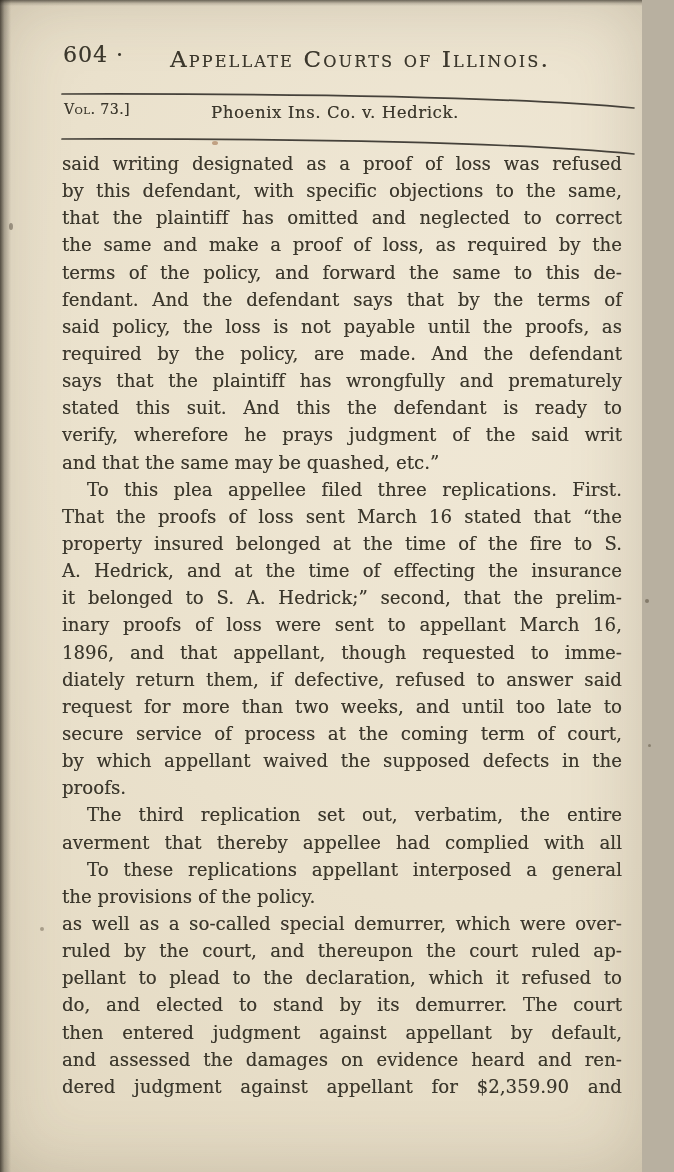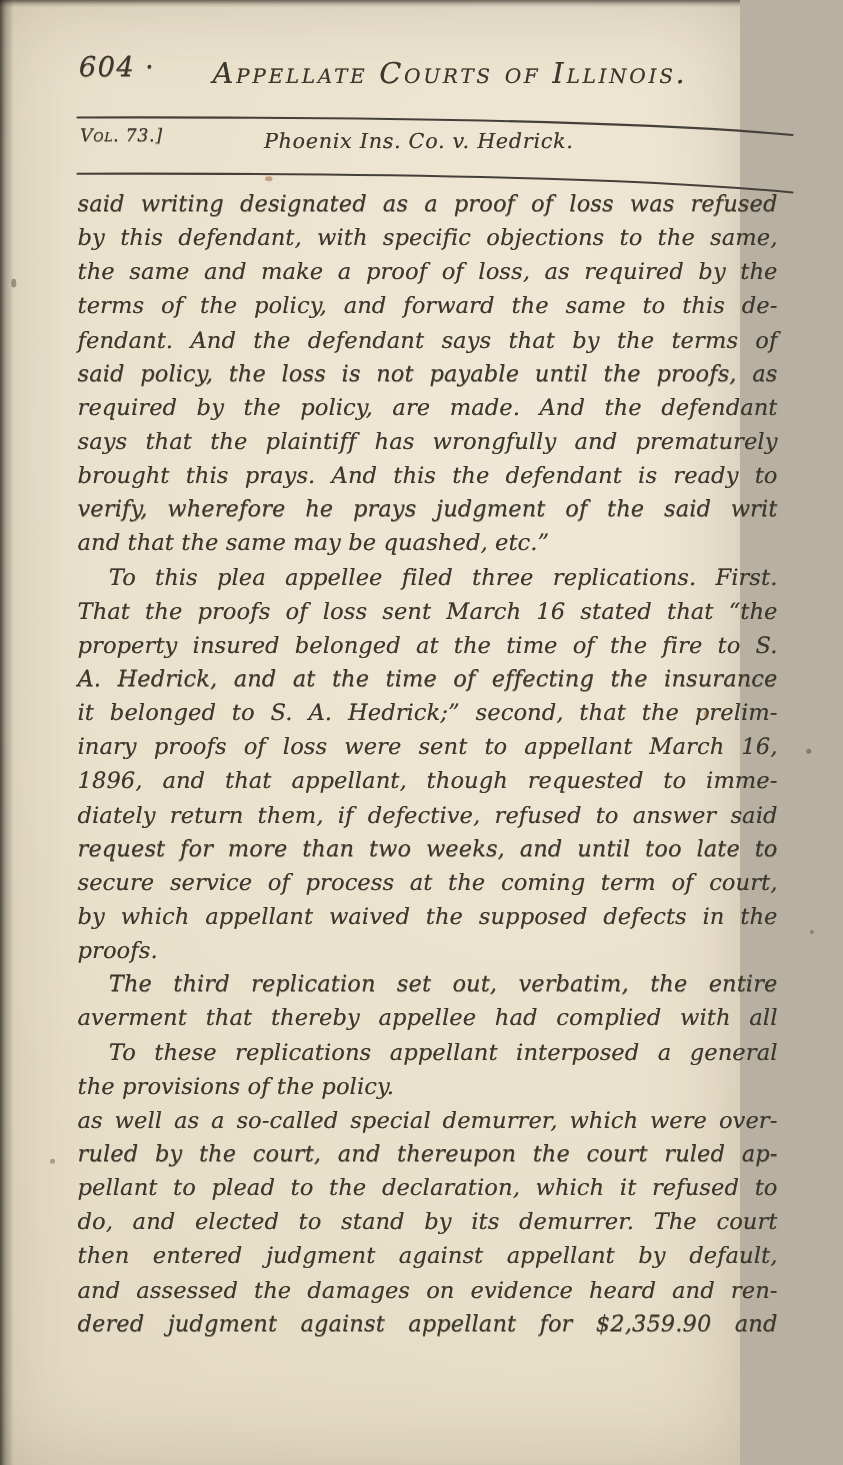--- a/index.html
+++ b/index.html
@@ -2,26 +2,25 @@
 <html><head>
 <meta charset="utf-8">
 <style>
   html,body{margin:0;padding:0;}
   body{
     width:674px;height:1172px;overflow:hidden;
     font-family:"DejaVu Serif","Liberation Serif",serif;
     background:#b8b0a0;
   }
   .page{
-    position:relative;width:592px;height:1172px;
+    position:relative;width:642px;height:1172px;
     background:
       radial-gradient(130% 95% at 72% 30%, #f0e8d6 0%, #eae1cc 50%, #e3d9c2 88%, #dcd2ba 100%);
     box-shadow:inset 0 0 70px rgba(90,78,55,0.22);
     color:#3b372c;
-    font-style:italic;
   }
   .edge-left{
     position:absolute;left:0;top:0;bottom:0;width:11px;
     background:linear-gradient(90deg, rgba(44,39,31,0.78) 0%, rgba(44,39,31,0.30) 40%, rgba(44,39,31,0) 100%);
     pointer-events:none;
   }
   .edge-top{
     position:absolute;left:0;right:0;top:0;height:6px;
     background:linear-gradient(180deg, rgba(44,39,31,0.65) 0%, rgba(44,39,31,0.18) 55%, rgba(44,39,31,0) 100%);
     pointer-events:none;
@@ -73,27 +72,28 @@
   </svg>
 
   <div class="page-number ink">604 ·</div>
   <div class="header-title ink">Appellate Courts of Illinois.</div>
   <div class="running-left ink">Vol. 73.]</div>
   <div class="running-center ink">Phoenix Ins. Co. v. Hedrick.</div>
 
   <div class="body-text ink">
       <div class="line">said writing designated as a proof of loss was refused</div>
       <div class="line">by this defendant, with specific objections to the same,</div>
+      <div class="line">that the plaintiff has omitted and neglected to correct</div>
       <div class="line">the same and make a proof of loss, as required by the</div>
       <div class="line">terms of the policy, and forward the same to this de-</div>
       <div class="line">fendant.  And the defendant says that by the terms of</div>
       <div class="line">said policy, the loss is not payable until the proofs, as</div>
       <div class="line">required by the policy, are made.  And the defendant</div>
       <div class="line">says that the plaintiff has wrongfully and prematurely</div>
-      <div class="line">brought this prays.  And this the defendant is ready to</div>
+      <div class="line">stated this suit.  And this the defendant is ready to</div>
       <div class="line">verify, wherefore he prays judgment of the said writ</div>
       <div class="line endpara">and that the same may be quashed, etc.”</div>
       <div class="line indent">To this plea appellee filed three replications.  First.</div>
       <div class="line">That the proofs of loss sent March 16 stated that “the</div>
       <div class="line">property insured belonged at the time of the fire to S.</div>
       <div class="line">A. Hedrick, and at the time of effecting the insurance</div>
       <div class="line">it belonged to S. A. Hedrick;” second, that the prelim-</div>
       <div class="line">inary proofs of loss were sent to appellant March 16,</div>
       <div class="line">1896, and that appellant, though requested to imme-</div>
       <div class="line">diately return them, if defective, refused to answer said</div>

